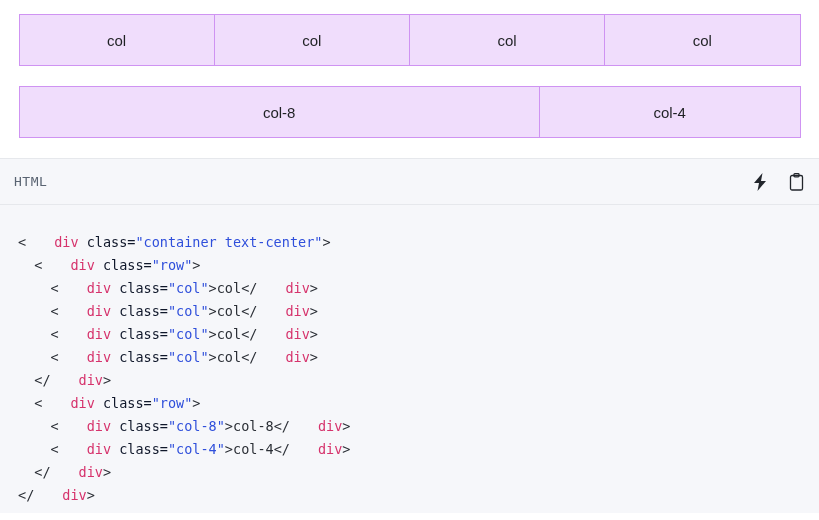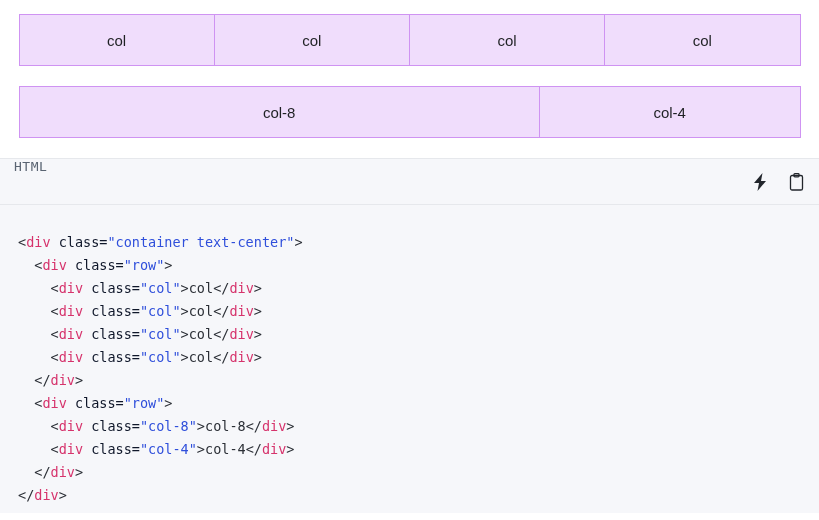--- a/index.html
+++ b/index.html
@@ -42,20 +42,21 @@
 
   
   .code-panel {
     margin-top: 16px;
     border-top: 1px solid #e6e8ec;
     background: #f6f7fa;
   }
   .code-header {
     height: 46px;
     display: flex;
+    align-items: center;
     padding: 0 14px;
     border-bottom: 1px solid #e6e8ec;
     background: #f6f7fa;
   }
   .code-lang {
     font-family: "DejaVu Sans Mono", monospace;
     font-size: 13px;
     letter-spacing: 0.5px;
     color: #5a6472;
   }
@@ -83,21 +84,21 @@
     margin: 0;
     padding: 0 18px;
     font-family: "DejaVu Sans Mono", monospace;
     font-size: 13.5px;
     line-height: 23px;
     color: #2b2f36;
     white-space: pre;
     tab-size: 2;
   }
   .tok-punct { color: #2b2f36; }
-  .tok-tag   { color: #d6336c; }
+  .tok-tag   { color: #d6336c; margin-left: 28px; }
   .tok-attr  { color: #0f172a; }
   .tok-str   { color: #2f4fdb; }
   .tok-text  { color: #2b2f36; }
 </style>
 </head>
 <body>
 
 <div class="preview">
   <div id="preview-rows">
       <div class="grid-row">

